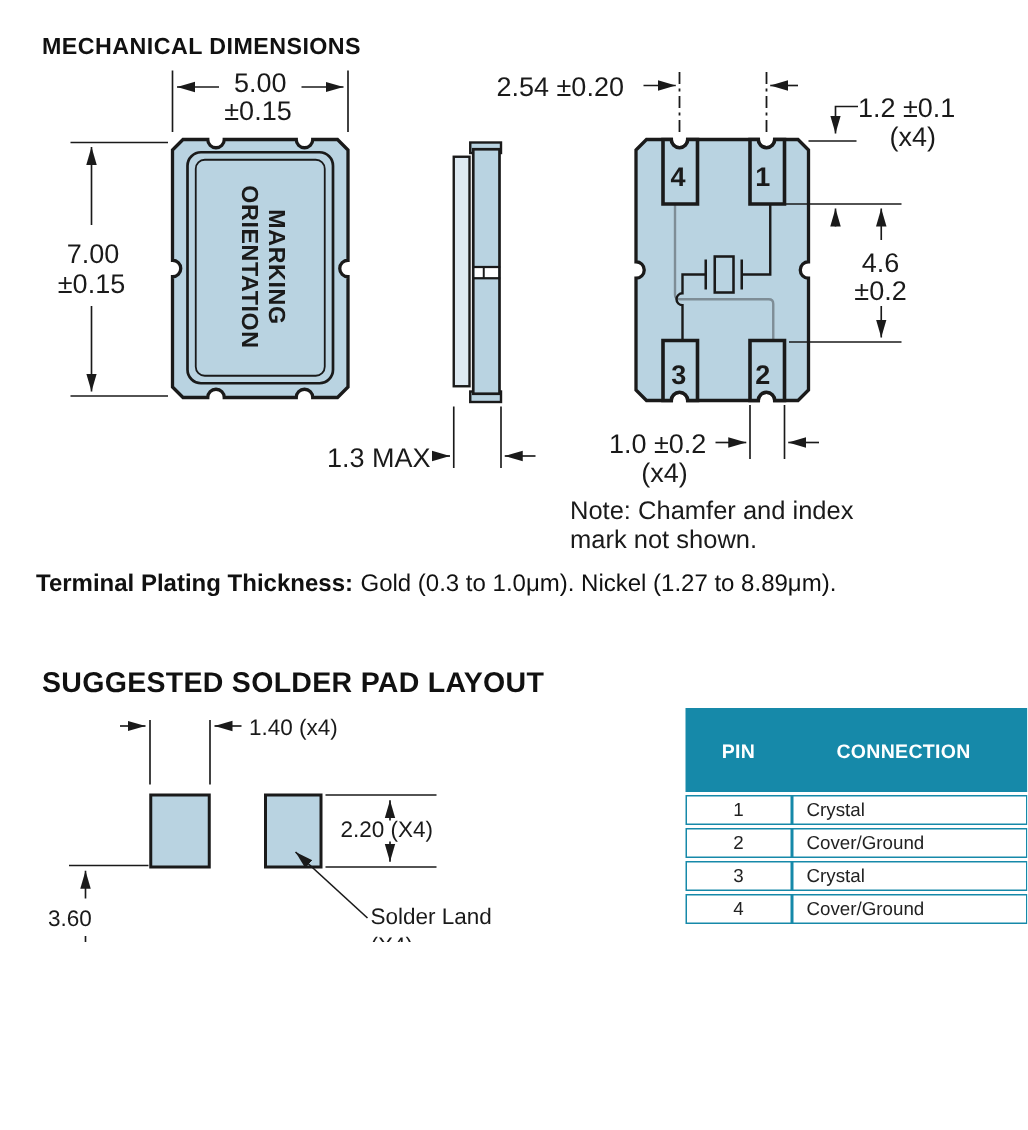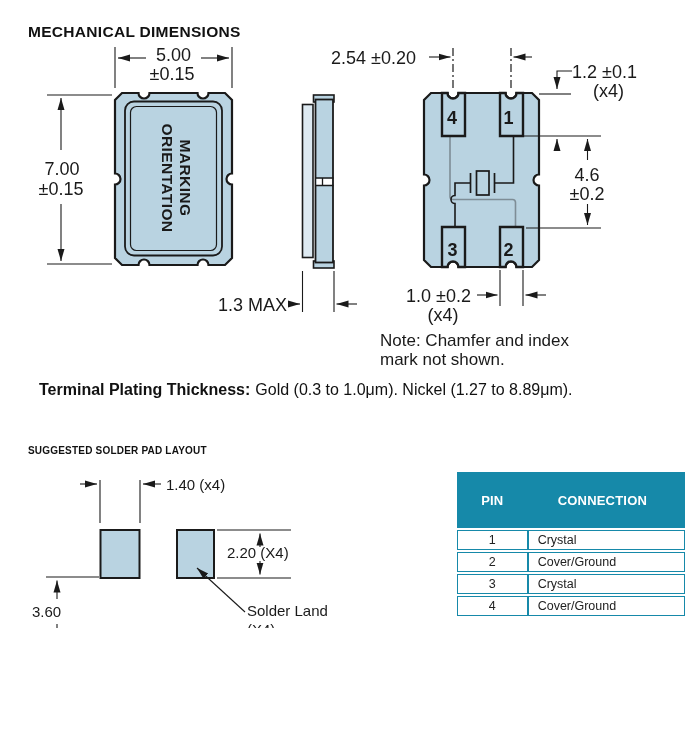--- a/index.html
+++ b/index.html
@@ -1,22 +1,22 @@
 <!DOCTYPE html>
 <html><head>
 <meta charset="utf-8">
 <style>
   html,body{margin:0;padding:0;background:#ffffff;}
   .canvas{position:relative;width:685px;height:628px;background:#fff;overflow:hidden;
           font-family:"Liberation Sans", sans-serif;color:#1a1a1a;}
   .layer-svg{position:absolute;left:0;top:0;z-index:1;}
   .txt{position:absolute;z-index:2;white-space:nowrap;}
   .h1{left:28px;top:23px;font-size:15.5px;font-weight:bold;letter-spacing:.3px;color:#111;}
-  .h2{left:28px;top:445px;font-size:10px;font-weight:bold;letter-spacing:.2px;color:#111;}
-  .plating{left:39px;top:381px;font-size:16px;color:#111;}
+  .h2{left:28px;top:445px;font-size:19px;font-weight:bold;letter-spacing:.2px;color:#111;}
+  .plating{left:24px;top:381px;font-size:16px;color:#111;}
   .plating .lbl{font-weight:bold;}
   .plating .val{margin-left:5px;}
   svg text{fill:#1a1a1a;font-family:"Liberation Sans", sans-serif;}
   .dimtxt{font-size:18px;}
   .dimtxt-s{font-size:15px;}
   .notetxt{font-size:17px;}
   .padnum{font-size:18px;font-weight:600;}
   .marktxt{font-size:15.5px;font-weight:bold;letter-spacing:.4px;}
   
   .pintable{position:absolute;left:457px;top:470px;z-index:2;border-collapse:separate;border-spacing:0 2px;}

